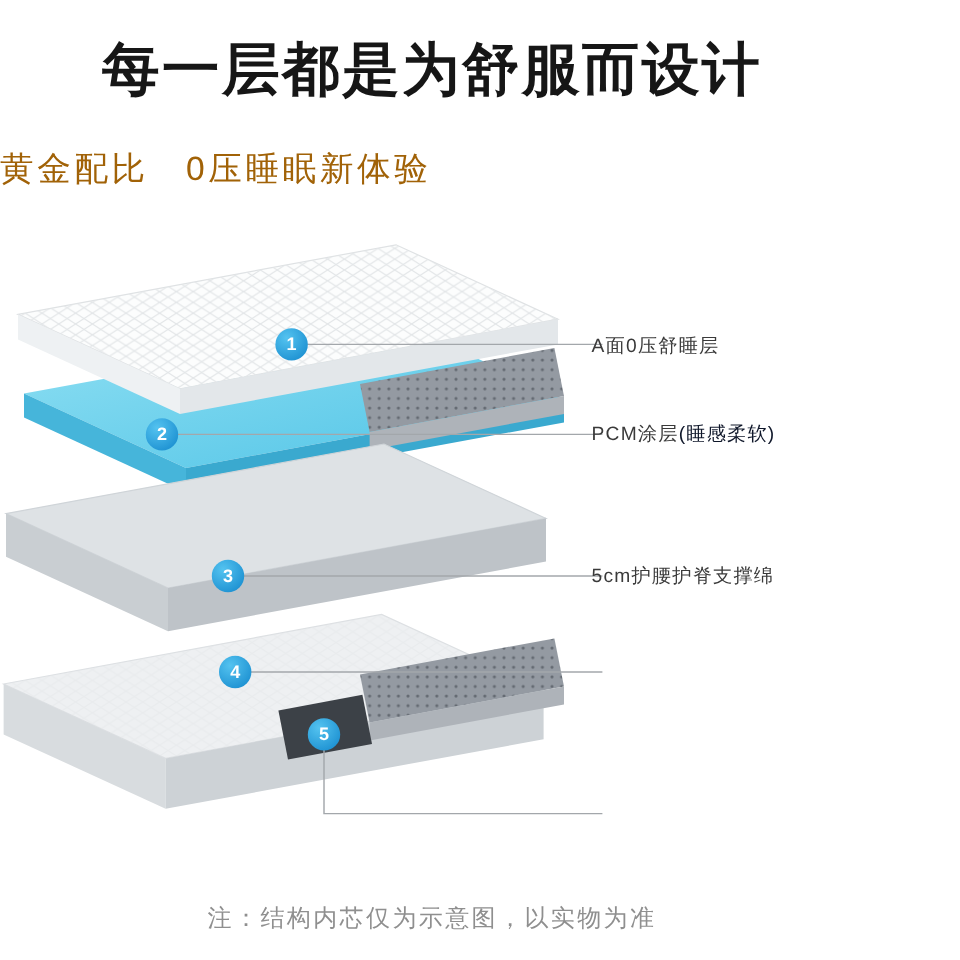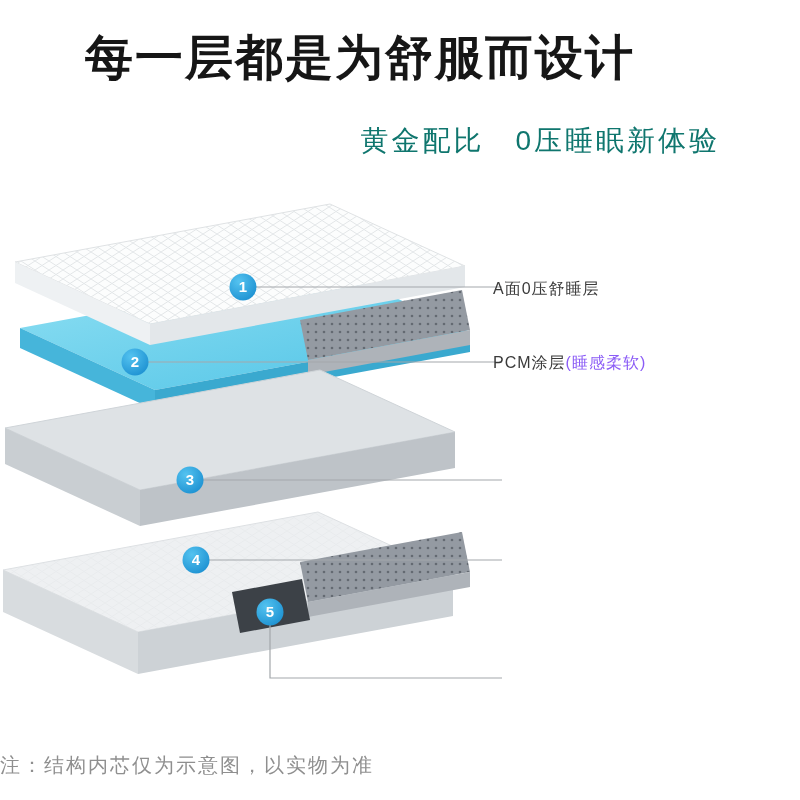--- a/index.html
+++ b/index.html
@@ -5,36 +5,36 @@
   html,body{margin:0;padding:0;background:#ffffff;}
   #stage{
     position:relative;width:720px;height:800px;background:#ffffff;overflow:hidden;
     font-family:"Liberation Sans","DejaVu Sans",sans-serif;
   }
   .title{
     position:absolute;top:26px;left:0;width:100%;text-align:center;
     font-size:48px;font-weight:700;color:#161616;letter-spacing:2px;
   }
   .subtitle{
-    position:absolute;top:122px;left:0;width:100%;text-align:right;
-    font-size:28px;color:#0f766e;letter-spacing:3px;
+    position:absolute;top:122px;left:0;width:100%;text-align:left;
+    font-size:28px;color:#a16207;letter-spacing:3px;
   }
   svg.diagram{position:absolute;top:0;left:0;}
   .callout{
     position:absolute;left:493px;width:288px;
     font-size:16px;color:#3a3a3a;line-height:33px;letter-spacing:1px;
   }
   .c1{top:272px}
   .c2{top:346px}
   .c3{top:464px}
   .c4{top:544px}
   .c5{top:662px}
-  .brown{color:#8b5cf6;}
+  .brown{color:#0f172a;}
   .footer{
-    position:absolute;top:752px;left:0;width:100%;text-align:left;
+    position:absolute;top:752px;left:0;width:100%;text-align:center;
     font-size:20px;color:#8f8f8f;letter-spacing:2px;
   }
 </style>
 </head>
 <body>
 
 <div id="stage">
 
   <div class="title">每一层都是为舒服而设计</div>
   <div class="subtitle">黄金配比　0压睡眠新体验</div>
@@ -129,18 +129,21 @@
   </svg>
 
   <div class="callout c1">
     <div><span>A面0压舒睡层</span></div>
   </div>
 
   <div class="callout c2">
     <div><span>PCM涂层</span><span class="brown">(睡感柔软)</span></div>
   </div>
 
+  <div class="callout c3">
+    <div><span>5cm护腰护脊支撑绵</span></div>
+  </div>
 
 
 
   <div class="footer">注：结构内芯仅为示意图，以实物为准</div>
 
 </div>
 
 </body></html>

